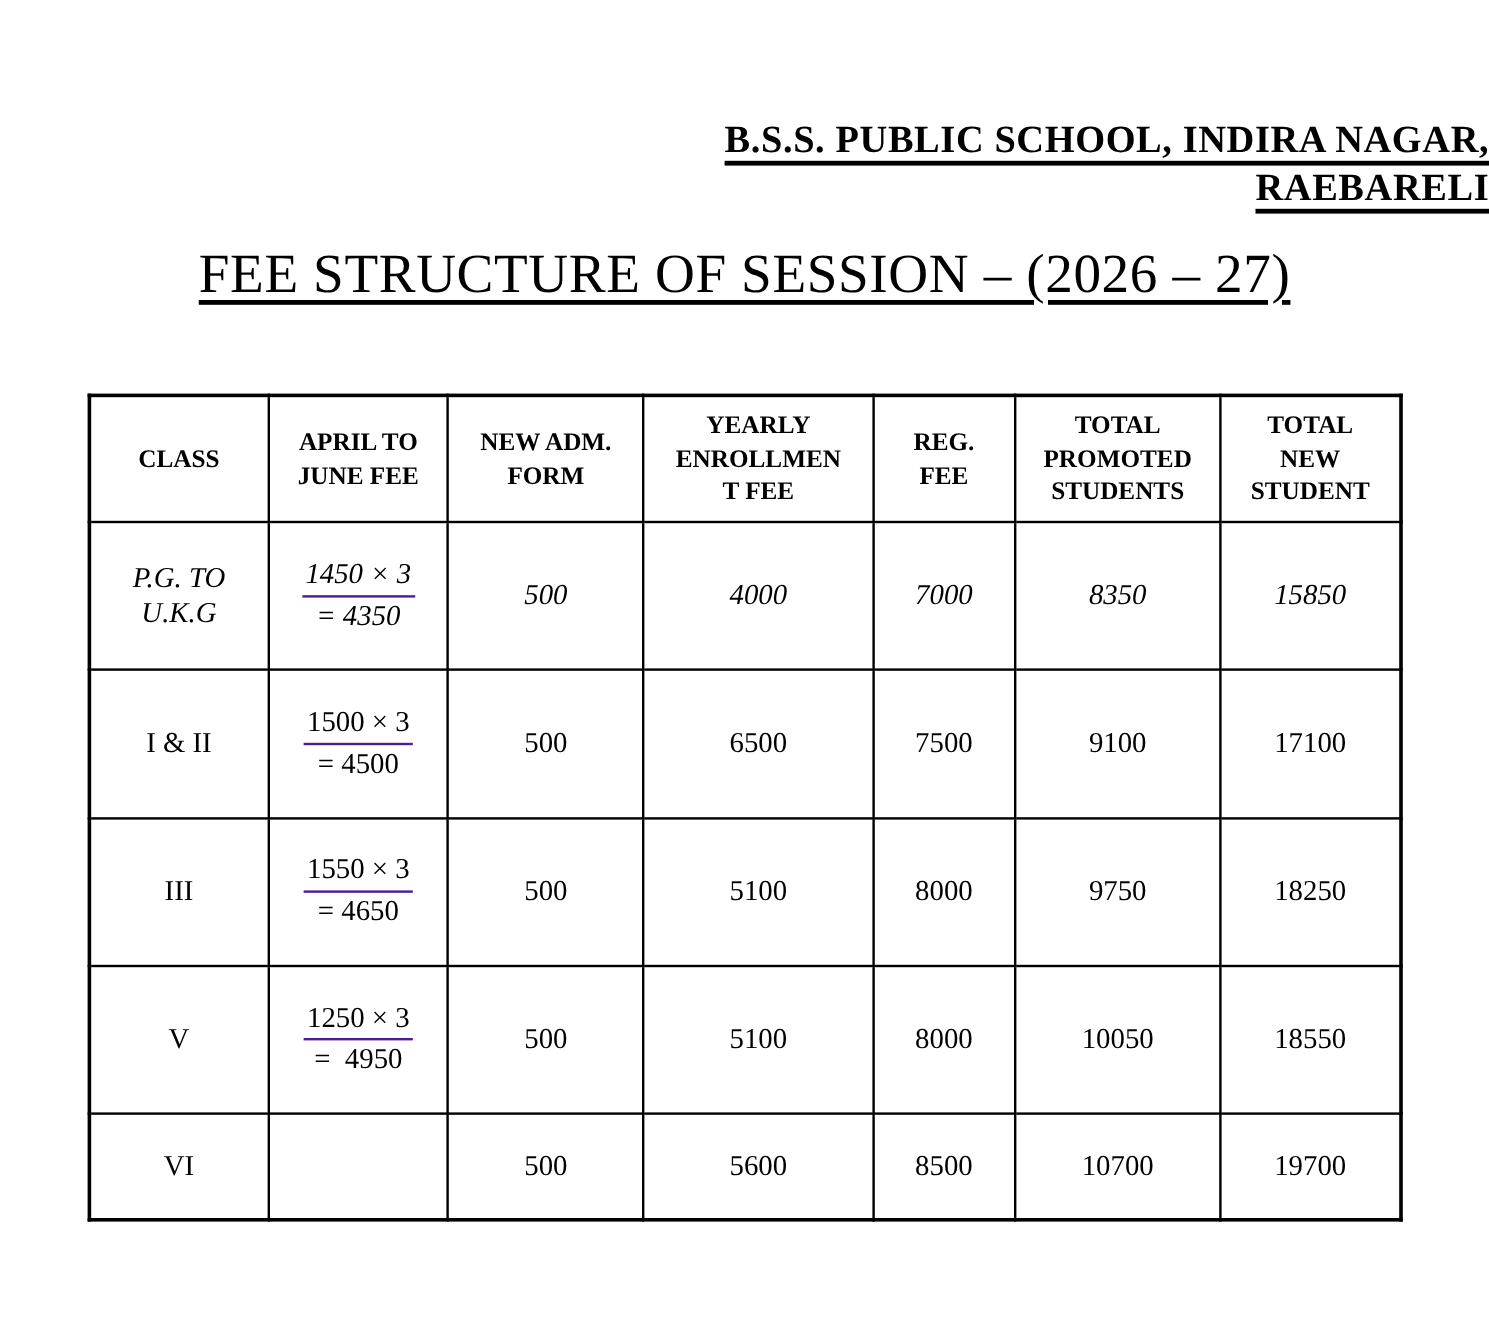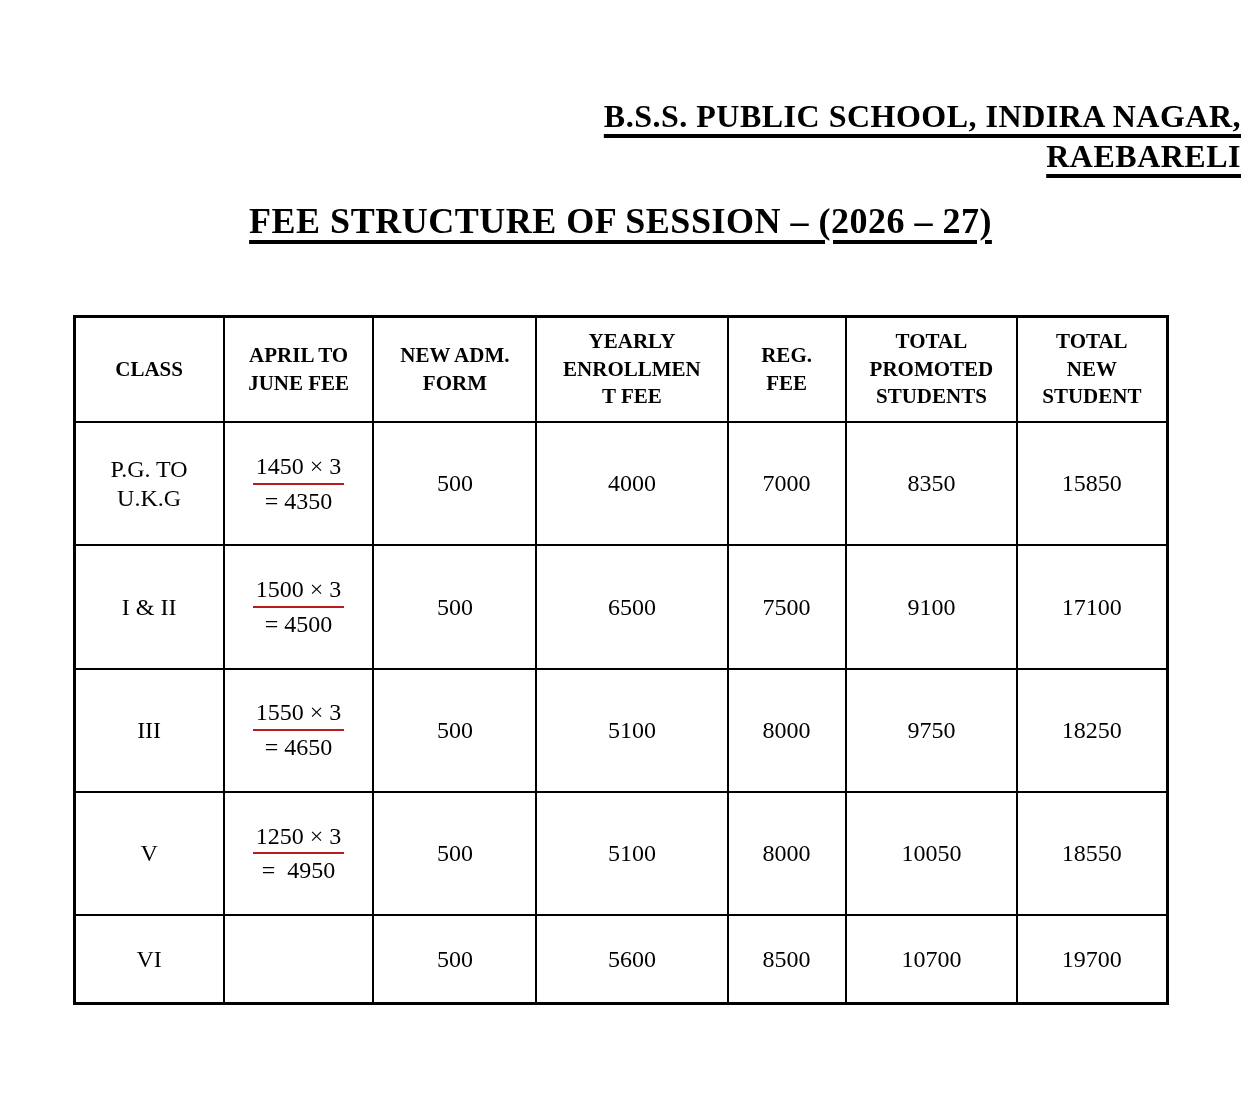--- a/index.html
+++ b/index.html
@@ -24,22 +24,22 @@
     line-height: 1.25;
     white-space: pre-line;
     text-decoration: underline;
     text-decoration-thickness: 4px;
     text-underline-offset: 7px;
     letter-spacing: 0.5px;
   }
   .doc-subtitle {
     margin-top: 22px;
     text-align: center;
-    font-size: 36px;
-    font-weight: bold;
+    font-size: 46px;
+    font-weight: normal;
     line-height: 1.3;
     text-decoration: underline;
     text-decoration-thickness: 4px;
     text-underline-offset: 7px;
     letter-spacing: 0.5px;
   }
   table.fee-table {
     width: 1096px;
     margin: 70px auto 0 auto;
     border-collapse: collapse;
@@ -58,32 +58,32 @@
     line-height: 1.32;
     white-space: pre-line;
   }
   .fee-table td {
     font-size: 24px;
     font-weight: normal;
     line-height: 1.2;
     white-space: pre-line;
   }
   tr.header-row   { height: 106px; }
-  tr.row-tall     { height: 120px; }
+  tr.row-tall     { height: 120px; font-style: italic; }
   tr.row-normal   { height: 70px;  }
   col.c-class    { width: 13.7%; }
   col.c-april    { width: 13.7%; }
   col.c-adm      { width: 14.9%; }
   col.c-yearly   { width: 17.5%; }
   col.c-reg      { width: 10.8%; }
   col.c-promoted { width: 15.7%; }
   col.c-new      { width: 13.7%; }
   .fee-formula {
     display: inline-block;
-    border-bottom: 2px solid #b91c1c;
+    border-bottom: 2px solid #4c1d95;
     padding: 0 3px 2px 3px;
     white-space: pre;
   }
   .fee-result {
     display: block;
     margin-top: 2px;
     white-space: pre;
   }
 </style>
 </head>

